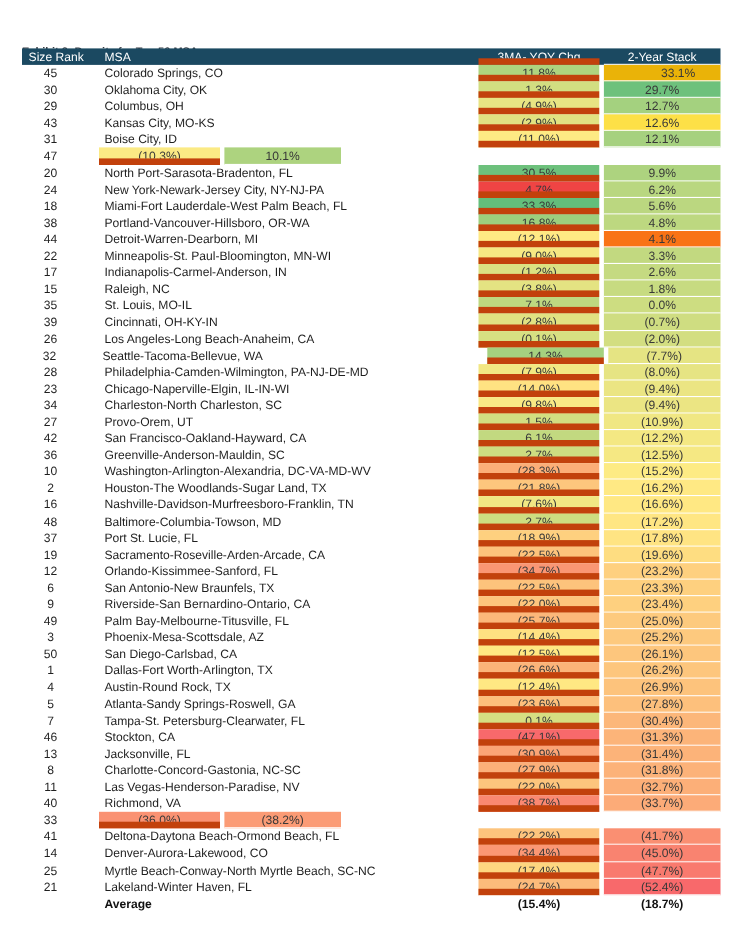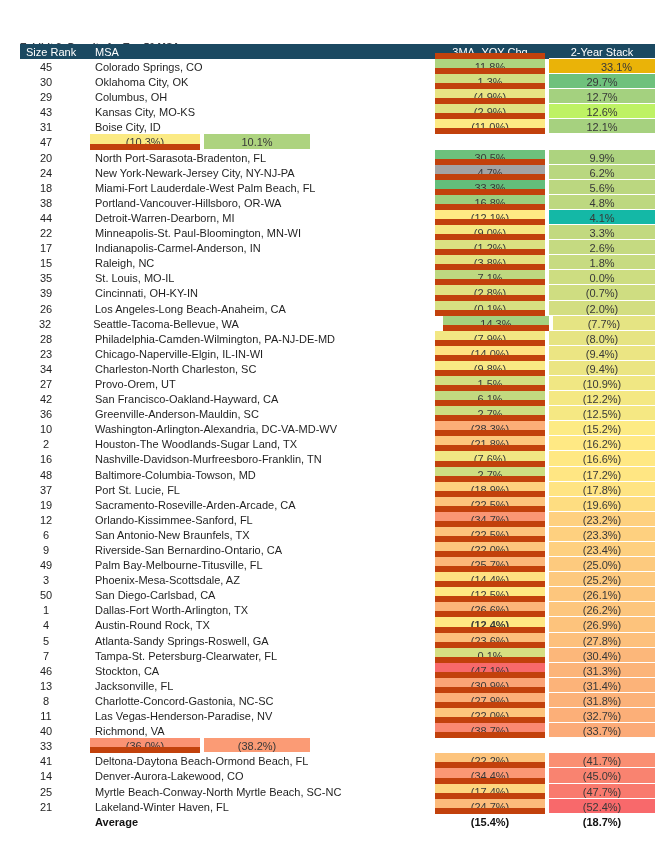--- a/index.html
+++ b/index.html
@@ -65,21 +65,21 @@
           <div class="c msa">Columbus, OH</div>
           <div class="c val1" style="background: rgb(232, 228, 131);">(4.9%)</div>
           <div class="c gap"></div>
           <div class="c val2" style="background: rgb(164, 209, 127);">12.7%</div>
         </div>
         <div class="r">
           <div class="c rank">43</div>
           <div class="c msa">Kansas City, MO-KS</div>
           <div class="c val1" style="background: rgb(225, 226, 130);">(2.9%)</div>
           <div class="c gap"></div>
-          <div class="c val2" style="background: #bef264;">12.6%</div>
+          <div class="c val2" style="background: #fde047;">12.6%</div>
         </div>
         <div class="r">
           <div class="c rank">31</div>
           <div class="c msa">Boise City, ID</div>
           <div class="c val1" style="background: rgb(253, 234, 132);">(11.0%)</div>
           <div class="c gap"></div>
           <div class="c val2" style="background: rgb(166, 209, 127);">12.1%</div>
         </div>
         <div class="r">
           <div class="c rank">47</div>
@@ -90,21 +90,21 @@
         <div class="r">
           <div class="c rank">20</div>
           <div class="c msa">North Port-Sarasota-Bradenton, FL</div>
           <div class="c val1" style="background: rgb(109, 193, 124);">30.5%</div>
           <div class="c gap"></div>
           <div class="c val2" style="background: rgb(173, 211, 127);">9.9%</div>
         </div>
         <div class="r">
           <div class="c rank">24</div>
           <div class="c msa">New York-Newark-Jersey City, NY-NJ-PA</div>
-          <div class="c val1" style="background: #a3a3a3;">4.7%</div>
+          <div class="c val1" style="background: #ef4444;">4.7%</div>
           <div class="c gap"></div>
           <div class="c val2" style="background: rgb(185, 215, 128);">6.2%</div>
         </div>
         <div class="r">
           <div class="c rank">18</div>
           <div class="c msa">Miami-Fort Lauderdale-West Palm Beach, FL</div>
           <div class="c val1" style="background: rgb(99, 190, 123);">33.3%</div>
           <div class="c gap"></div>
           <div class="c val2" style="background: rgb(187, 215, 128);">5.6%</div>
         </div>
@@ -113,21 +113,21 @@
           <div class="c msa">Portland-Vancouver-Hillsboro, OR-WA</div>
           <div class="c val1" style="background: rgb(156, 207, 126);">16.8%</div>
           <div class="c gap"></div>
           <div class="c val2" style="background: rgb(189, 216, 128);">4.8%</div>
         </div>
         <div class="r">
           <div class="c rank">44</div>
           <div class="c msa">Detroit-Warren-Dearborn, MI</div>
           <div class="c val1" style="background: rgb(255, 233, 132);">(12.1%)</div>
           <div class="c gap"></div>
-          <div class="c val2" style="background: #14b8a6;">4.1%</div>
+          <div class="c val2" style="background: #f97316;">4.1%</div>
         </div>
         <div class="r">
           <div class="c rank">22</div>
           <div class="c msa">Minneapolis-St. Paul-Bloomington, MN-WI</div>
           <div class="c val1" style="background: rgb(246, 232, 131);">(9.0%)</div>
           <div class="c gap"></div>
           <div class="c val2" style="background: rgb(194, 217, 128);">3.3%</div>
         </div>
         <div class="r">
           <div class="c rank">17</div>
@@ -300,21 +300,21 @@
         <div class="r">
           <div class="c rank">1</div>
           <div class="c msa">Dallas-Fort Worth-Arlington, TX</div>
           <div class="c val1" style="background: rgb(252, 180, 121);">(26.6%)</div>
           <div class="c gap"></div>
           <div class="c val2" style="background: rgb(253, 198, 125);">(26.2%)</div>
         </div>
         <div class="r">
           <div class="c rank">4</div>
           <div class="c msa">Austin-Round Rock, TX</div>
-          <div class="c val1" style="background: rgb(255, 232, 131); font-weight: bold;">(12.4%)</div>
+          <div class="c val1" style="background: rgb(255, 232, 131);">(12.4%)</div>
           <div class="c gap"></div>
           <div class="c val2" style="background: rgb(253, 195, 124);">(26.9%)</div>
         </div>
         <div class="r">
           <div class="c rank">5</div>
           <div class="c msa">Atlanta-Sandy Springs-Roswell, GA</div>
           <div class="c val1" style="background: rgb(253, 191, 124);">(23.6%)</div>
           <div class="c gap"></div>
           <div class="c val2" style="background: rgb(253, 192, 124);">(27.8%)</div>
         </div>

